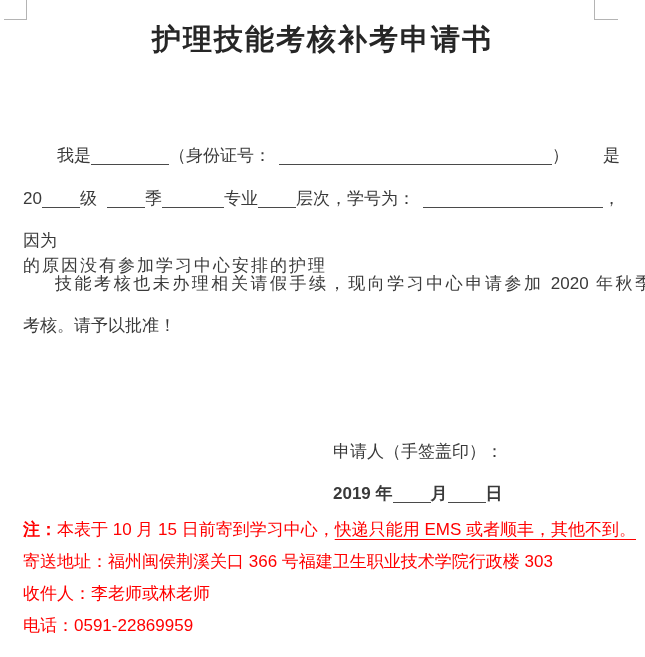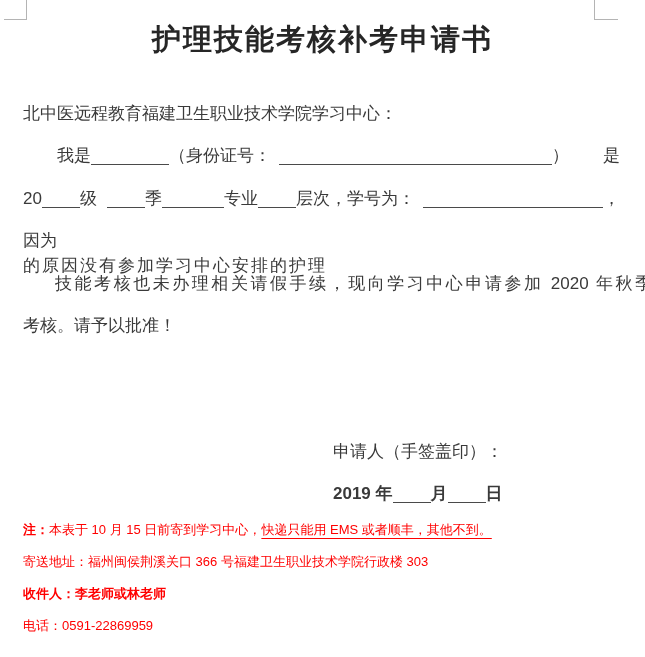--- a/index.html
+++ b/index.html
@@ -49,21 +49,21 @@
   .justify-line { text-align:justify; text-align-last:justify;margin-left:32px; }
 
   .sig-line {
     position:absolute; left:333px; height:24px;
     font-size:17px; line-height:24px; white-space:nowrap;
   }
   .sig-flex { display:flex; align-items:stretch; width:200px;font-weight:bold; }
 
   .note-line {
     position:absolute; left:23px; height:24px;
-    font-size:13px; line-height:24px; white-space:nowrap;
+    font-size:17px; line-height:24px; white-space:nowrap;
     color:#ff0000;
   }
   .note-bold { font-weight:bold; }
   .note-underline {
     text-decoration:underline;
     text-underline-offset:4px;
   }
   .ls2 { letter-spacing:2px; }
 </style>
 </head>
@@ -71,21 +71,20 @@
 
 <div class="page">
 
   <div class="crop crop-tl-v"></div>
   <div class="crop crop-tl-h"></div>
   <div class="crop crop-tr-v"></div>
   <div class="crop crop-tr-h"></div>
 
   <div class="title">护理技能考核补考申请书</div>
 
-  <div class="line" style="top:102px;">北中医远程教育福建卫生职业技术学院学习中心：</div>
 
   <div class="line flexline" style="top:144px;">
     <span class="indent"></span>
     <span>我是</span>
     <span class="blank w78"></span>
     <span>（身份证号：</span>
     <span class="sp8"></span>
     <span class="blank grow"></span>
     <span>）</span>
     <span class="sp34"></span>
@@ -127,17 +126,17 @@
     <span class="blank w38"></span>
     <span>日</span>
   </div>
 
   <div class="note-line" style="top:518px;">
     <span class="note-bold">注：</span><span>本表于 10 月 15 日前寄到学习中心，</span><span class="note-underline">快递只能用 EMS 或者顺丰，其他不到。</span>
   </div>
 
   <div class="note-line" style="top:550px;">寄送地址：福州闽侯荆溪关口 366 号福建卫生职业技术学院行政楼 303</div>
 
-  <div class="note-line" style="top:582px;font-weight:bold;">收件人：李老师或林老师</div>
+  <div class="note-line" style="top:582px;">收件人：李老师或林老师</div>
 
   <div class="note-line" style="top:614px;">电话：0591-22869959</div>
 
 </div>
 
 </body></html>

